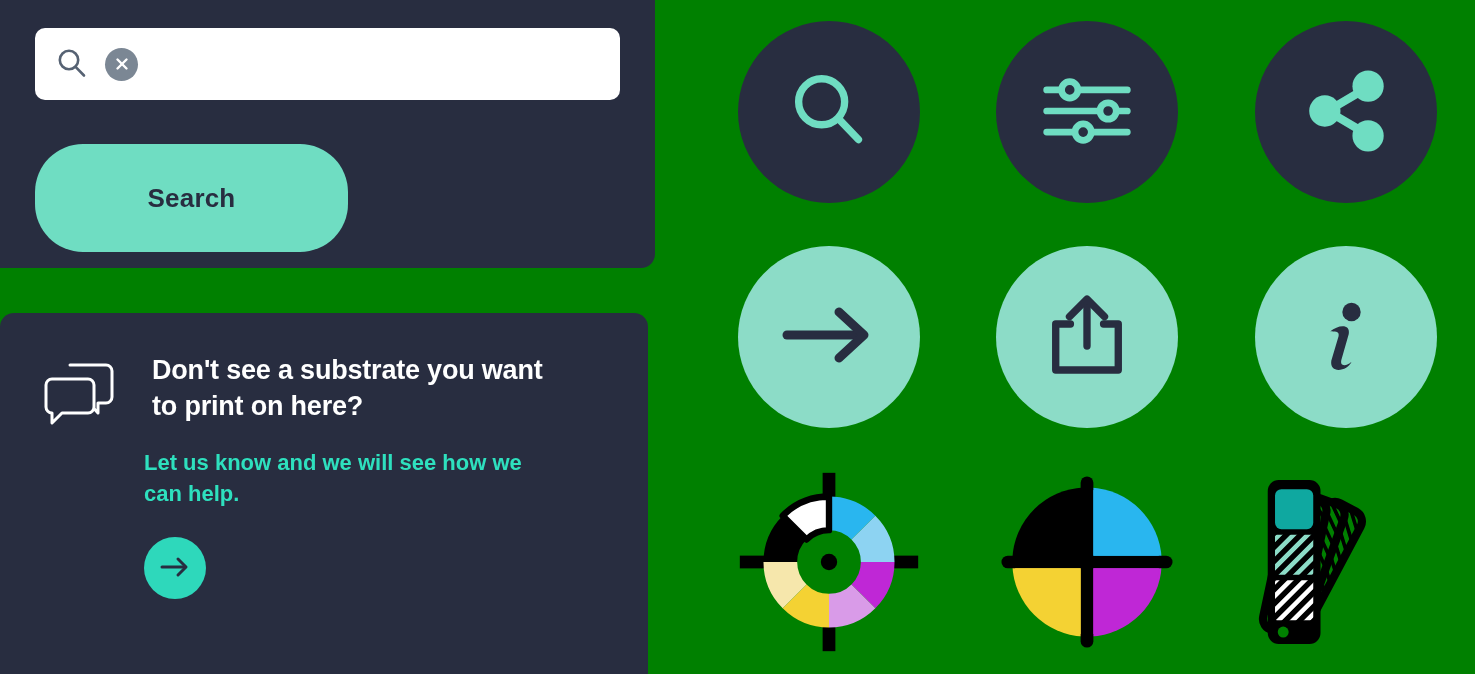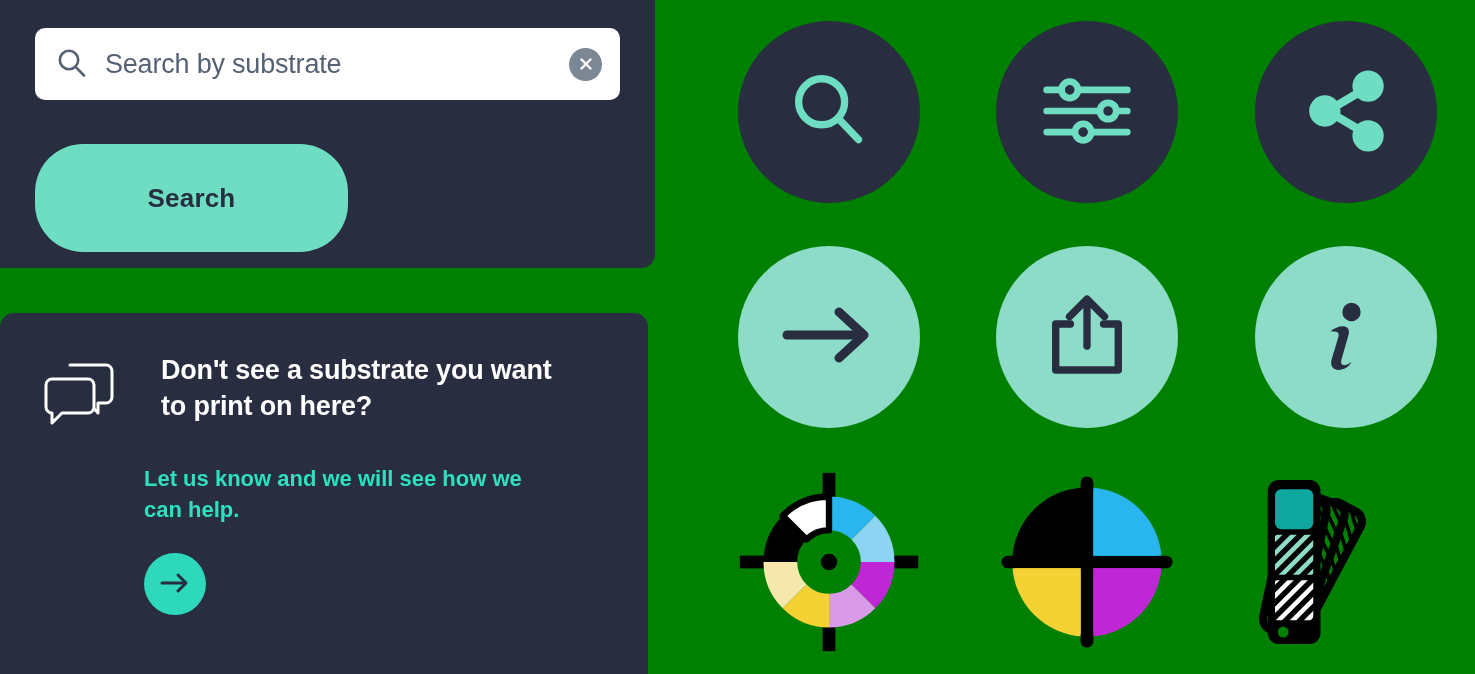--- a/index.html
+++ b/index.html
@@ -108,41 +108,41 @@
     left: 0px;
     top: 313px;
     width: 648px;
     height: 390px;
     padding: 40px 44px;
   }
 
   .help-row {
     display: flex;
     align-items: flex-start;
-    gap: 45px;
+    gap: 36px;
   }
 
   .bubbles-icon {
     flex: 0 0 auto;
     width: 72px;
     height: 66px;
     margin-top: 8px;
   }
 
   .help-head {
     font-size: 27px;
     font-weight: bold;
     color: #ffffff;
     line-height: 1.33;
     letter-spacing: -0.2px;
     max-width: 420px;
   }
 
   .help-sub {
-    margin-top: 36px;
+    margin-top: 20px;
     margin-left: 100px;
     font-size: 22px;
     font-weight: bold;
     color: #2EE0BE;
     line-height: 1.42;
     max-width: 420px;
   }
 
   .help-arrow-btn {
     margin-top: 28px;
@@ -210,21 +210,20 @@
   <div class="card search-card">
 
     <div class="search-field">
       <span class="search-glyph">
         <svg viewBox="0 0 34 34" width="34" height="34" aria-hidden="true">
           <circle cx="14" cy="13" r="9.2" fill="none" stroke="#566273" stroke-width="2.6"></circle>
           <line x1="20.6" y1="19.8" x2="29" y2="28.5" stroke="#566273" stroke-width="2.6" stroke-linecap="round"></line>
         </svg>
       </span>
 
-      <span class="search-placeholder">Search by substrate</span>
 
       <span class="clear-btn">
         <svg viewBox="0 0 22 22" width="22" height="22" aria-hidden="true">
           <line x1="6.5" y1="6.5" x2="15.5" y2="15.5" stroke="#ffffff" stroke-width="2.4" stroke-linecap="round"></line>
           <line x1="15.5" y1="6.5" x2="6.5" y2="15.5" stroke="#ffffff" stroke-width="2.4" stroke-linecap="round"></line>
         </svg>
       </span>
     </div>
 
     <button class="search-button">Search</button>

